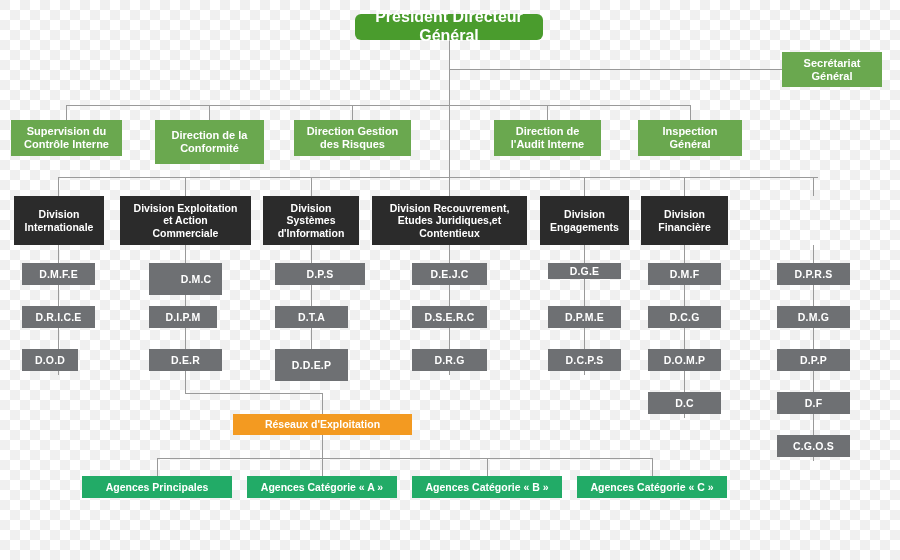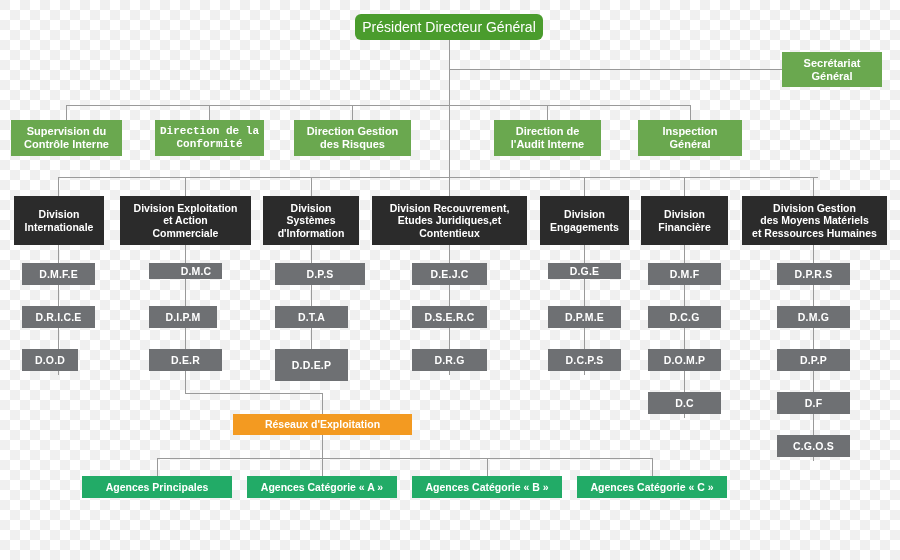--- a/index.html
+++ b/index.html
@@ -29,22 +29,22 @@
     padding: 2px 4px;
     white-space: pre-line;
   }
   .n-green {
     background: #6aa84f;
     font-size: 11px;
     font-weight: bold;
   }
   .n-green-top {
     background: #4a9c2d;
-    font-size: 14px;
-    font-weight: normal;
+    font-size: 16px;
+    font-weight: bold;
     border-radius: 6px;
   }
   .n-dark {
     background: #2b2b2b;
     font-size: 10.5px;
     font-weight: bold;
   }
   .n-gray {
     background: #6e7073;
     font-size: 10.5px;
@@ -114,21 +114,21 @@
   <div class="conn v" style="left:487px; top:458px; height:18px;"></div>
   <div class="conn v" style="left:652px; top:458px; height:18px;"></div>
 
   <div class="node n-green-top" style="left:355px; top:14px; width:188px; height:26px;">Président Directeur Général</div>
 
   <div class="node n-green" style="left:782px; top:52px; width:100px; height:35px;">Secrétariat
 Général</div>
 
   <div class="node n-green" style="left:11px; top:120px; width:111px; height:36px;">Supervision du
 Contrôle Interne</div>
-  <div class="node n-green" style="left:155px; top:120px; width:109px; height:36px;font-family:Liberation Mono, monospace;">Direction de la
+  <div class="node n-green" style="left:155px; top:120px; width:109px; height:44px;">Direction de la
 Conformité</div>
   <div class="node n-green" style="left:294px; top:120px; width:117px; height:36px;">Direction Gestion
 des Risques</div>
   <div class="node n-green" style="left:494px; top:120px; width:107px; height:36px;">Direction de
 l'Audit Interne</div>
   <div class="node n-green" style="left:638px; top:120px; width:104px; height:36px;">Inspection
 Général</div>
 
   <div class="node n-dark" style="left:14px; top:196px; width:90px; height:49px;">Division
 Internationale</div>
@@ -138,29 +138,26 @@
   <div class="node n-dark" style="left:263px; top:196px; width:96px; height:49px;">Division
 Systèmes
 d'Information</div>
   <div class="node n-dark" style="left:372px; top:196px; width:155px; height:49px;">Division Recouvrement,
 Etudes Juridiques,et
 Contentieux</div>
   <div class="node n-dark" style="left:540px; top:196px; width:89px; height:49px;">Division
 Engagements</div>
   <div class="node n-dark" style="left:641px; top:196px; width:87px; height:49px;">Division
 Financière</div>
-  <div class="node n-dark" style="left:742px; top:196px; width:145px; height:49px;">Division Gestion
-des Moyens Matériels
-et Ressources Humaines</div>
 
   <div class="node n-gray" style="left:22px; top:263px; width:73px; height:22px;">D.M.F.E</div>
   <div class="node n-gray" style="left:22px; top:306px; width:73px; height:22px;">D.R.I.C.E</div>
   <div class="node n-gray" style="left:22px; top:349px; width:56px; height:22px;">D.O.D</div>
 
-  <div class="node n-gray" style="left:149px; top:263px; width:73px; height:16px;padding-left:25px;">D.M.C</div>
+  <div class="node n-gray" style="left:149px; top:263px; width:73px; height:32px;padding-left:25px;">D.M.C</div>
   <div class="node n-gray" style="left:149px; top:306px; width:68px; height:22px;">D.I.P.M</div>
   <div class="node n-gray" style="left:149px; top:349px; width:73px; height:22px;">D.E.R</div>
 
   <div class="node n-gray" style="left:275px; top:263px; width:90px; height:22px;">D.P.S</div>
   <div class="node n-gray" style="left:275px; top:306px; width:73px; height:22px;">D.T.A</div>
   <div class="node n-gray" style="left:275px; top:349px; width:73px; height:32px;">D.D.E.P</div>
 
   <div class="node n-gray" style="left:412px; top:263px; width:75px; height:22px;">D.E.J.C</div>
   <div class="node n-gray" style="left:412px; top:306px; width:75px; height:22px;">D.S.E.R.C</div>
   <div class="node n-gray" style="left:412px; top:349px; width:75px; height:22px;">D.R.G</div>

